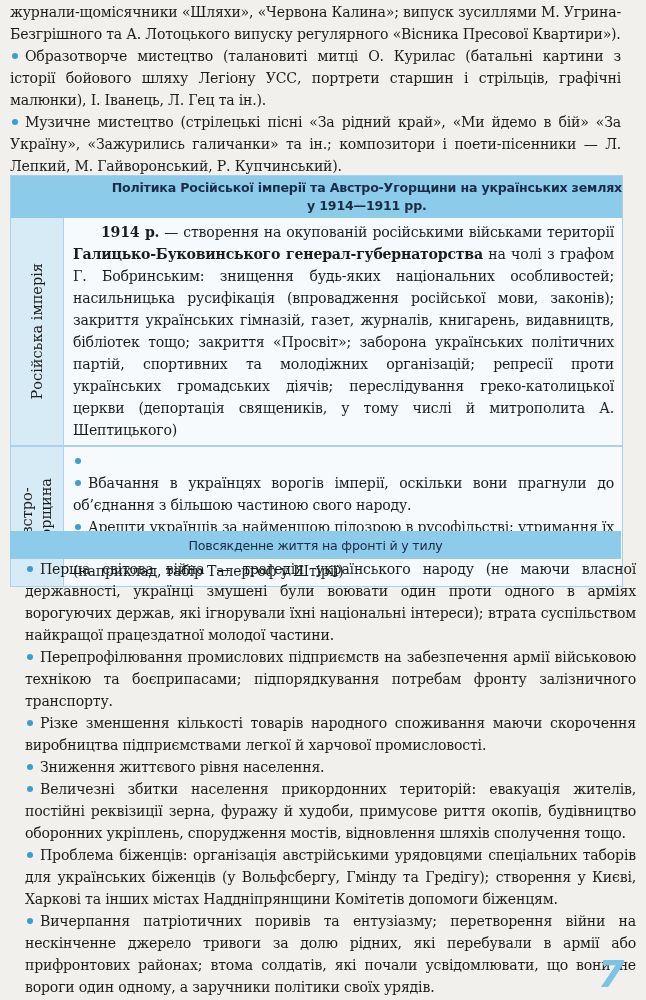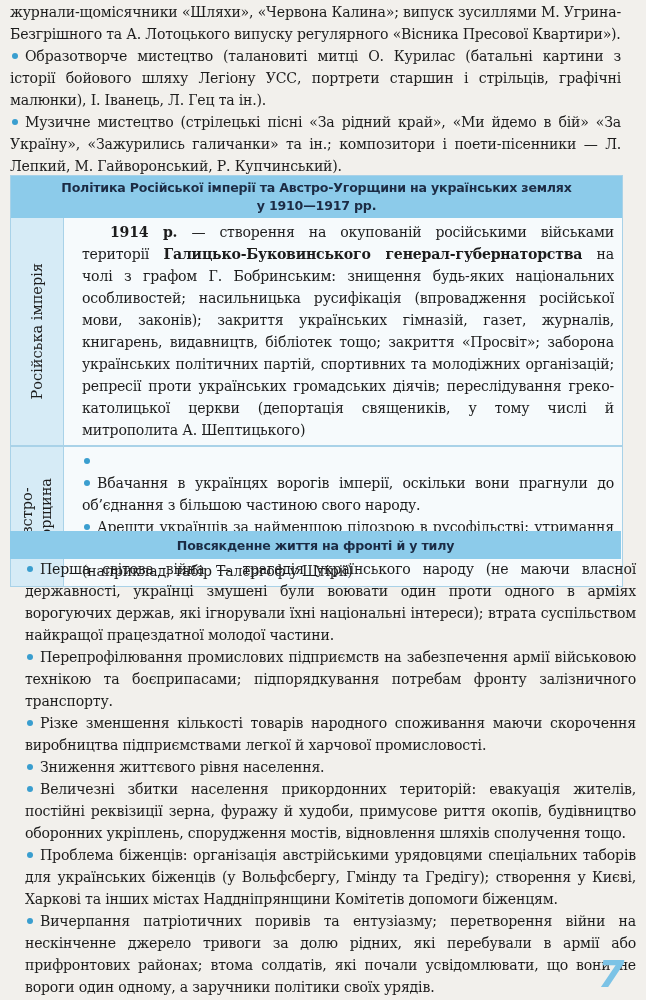--- a/index.html
+++ b/index.html
@@ -19,46 +19,46 @@
     display: inline-block; width: 6px; height: 6px; border-radius: 50%;
     background: #3a9ecf; vertical-align: middle; margin: 0 7px 3px 2px;
   }
   .top-block { padding-top: 1px; }
   .table {
     position: absolute; left: 10px; top: 175px; width: 611px;
     border: 1px solid #a9d2e8; background: #f6fafc;
   }
   .table-head {
     background: #8ccbea; height: 42px;
-    display: flex; align-items: center; justify-content: center;
+    display: flex; align-items: center; justify-content: flex-end;
     text-align: center;
     font-family: "DejaVu Sans", "Liberation Sans", sans-serif;
     font-size: 12.6px; font-weight: bold; color: #1b2b44; line-height: 18px;
     letter-spacing: -0.2px;
   }
   .row { display: flex; border-top: 2px solid #a9d2e8; }
   .row-label {
     width: 52px; background: #d6ebf6; border-right: 1px solid #a9d2e8;
     display: flex; align-items: center; justify-content: center;
     flex-shrink: 0;
   }
   .row-label span {
     writing-mode: vertical-rl; transform: rotate(180deg);
     font-size: 14.5px; line-height: 19px; text-align: center; white-space: pre-line;
   }
-  .row-body { flex: 1; padding: 3px 8px 4px 18px; }
+  .row-body { flex: 1; padding: 3px 8px 4px 9px; }
   .row-body .para { font-size: 14.1px; }
   .indent { text-indent: 28px; }
   b { font-weight: bold; }
   .section-head {
     position: absolute; left: 10px; top: 531px; width: 611px; height: 28px;
     background: #8ccbea;
     display: flex; align-items: center; justify-content: center;
     font-family: "DejaVu Sans", "Liberation Sans", sans-serif;
-    font-size: 12.6px; font-weight: bold; color: #1b2b44; letter-spacing: -0.2px;
+    font-size: 12.6px; font-weight: normal; color: #1b2b44; letter-spacing: -0.2px;
   }
   .section-body { position: absolute; left: 10px; top: 558px; width: 611px; margin-left: 15px; }
   .page-number {
     position: absolute; left: 598px; top: 952px;
     font-family: "DejaVu Sans", "Liberation Sans", sans-serif;
     font-size: 38px; font-weight: bold; font-style: italic; color: #7cc3e6;
   }
 </style>
 </head>
 <body>
@@ -66,21 +66,21 @@
 <div class="page top-block">
   <p class="para">журнали-щомісячники «Шляхи», «Червона Калина»; випуск зусиллями М. Угрина-Безгрішного та А. Лотоцького випуску регулярного «Вісника Пресової Квартири»).</p>
   <p class="para"><span class="bullet"></span><span>Образотворче мистецтво (талановиті митці О. Курилас (батальні картини з історії бойового шляху Легіону УСС, портрети старшин і стрільців, графічні малюнки), І. Іванець, Л. Гец та ін.).</span></p>
   <p class="para"><span class="bullet"></span><span>Музичне мистецтво (стрілецькі пісні «За рідний край», «Ми йдемо в бій» «За Україну», «Зажурились галичанки» та ін.; композитори і поети-пісенники — Л. Лепкий, М. Гайворонський, Р. Купчинський).</span></p>
 </div>
 
 <div class="table">
   <div class="table-head">
     <div>
       <div>Політика Російської імперії та Австро-Угорщини на українських землях</div>
-      <div>у 1910—1917 рр.</div>
+      <div>у 1914—1911 рр.</div>
     </div>
   </div>
 
   <div class="row" style="border-top:none;">
     <div class="row-label">
       <span>Російська імперія</span>
     </div>
     <div class="row-body">
       <p class="para indent"><b>1914 р.</b><span> — створення на окупованій російськими військами території </span><b>Галицько-Буковинського генерал-губернаторства</b><span> на чолі з графом Г. Бобринським: знищення будь-яких національних особливостей; насильницька русифікація (впровадження російської мови, законів); закриття українських гімназій, газет, журналів, книгарень, видавництв, бібліотек тощо; закриття «Просвіт»; заборона українських політичних партій, спортивних та молодіжних організацій; репресії проти українських громадських діячів; переслідування греко-католицької церкви (депортація священиків, у тому числі й митрополита А. Шептицького)</span></p>
     </div>

